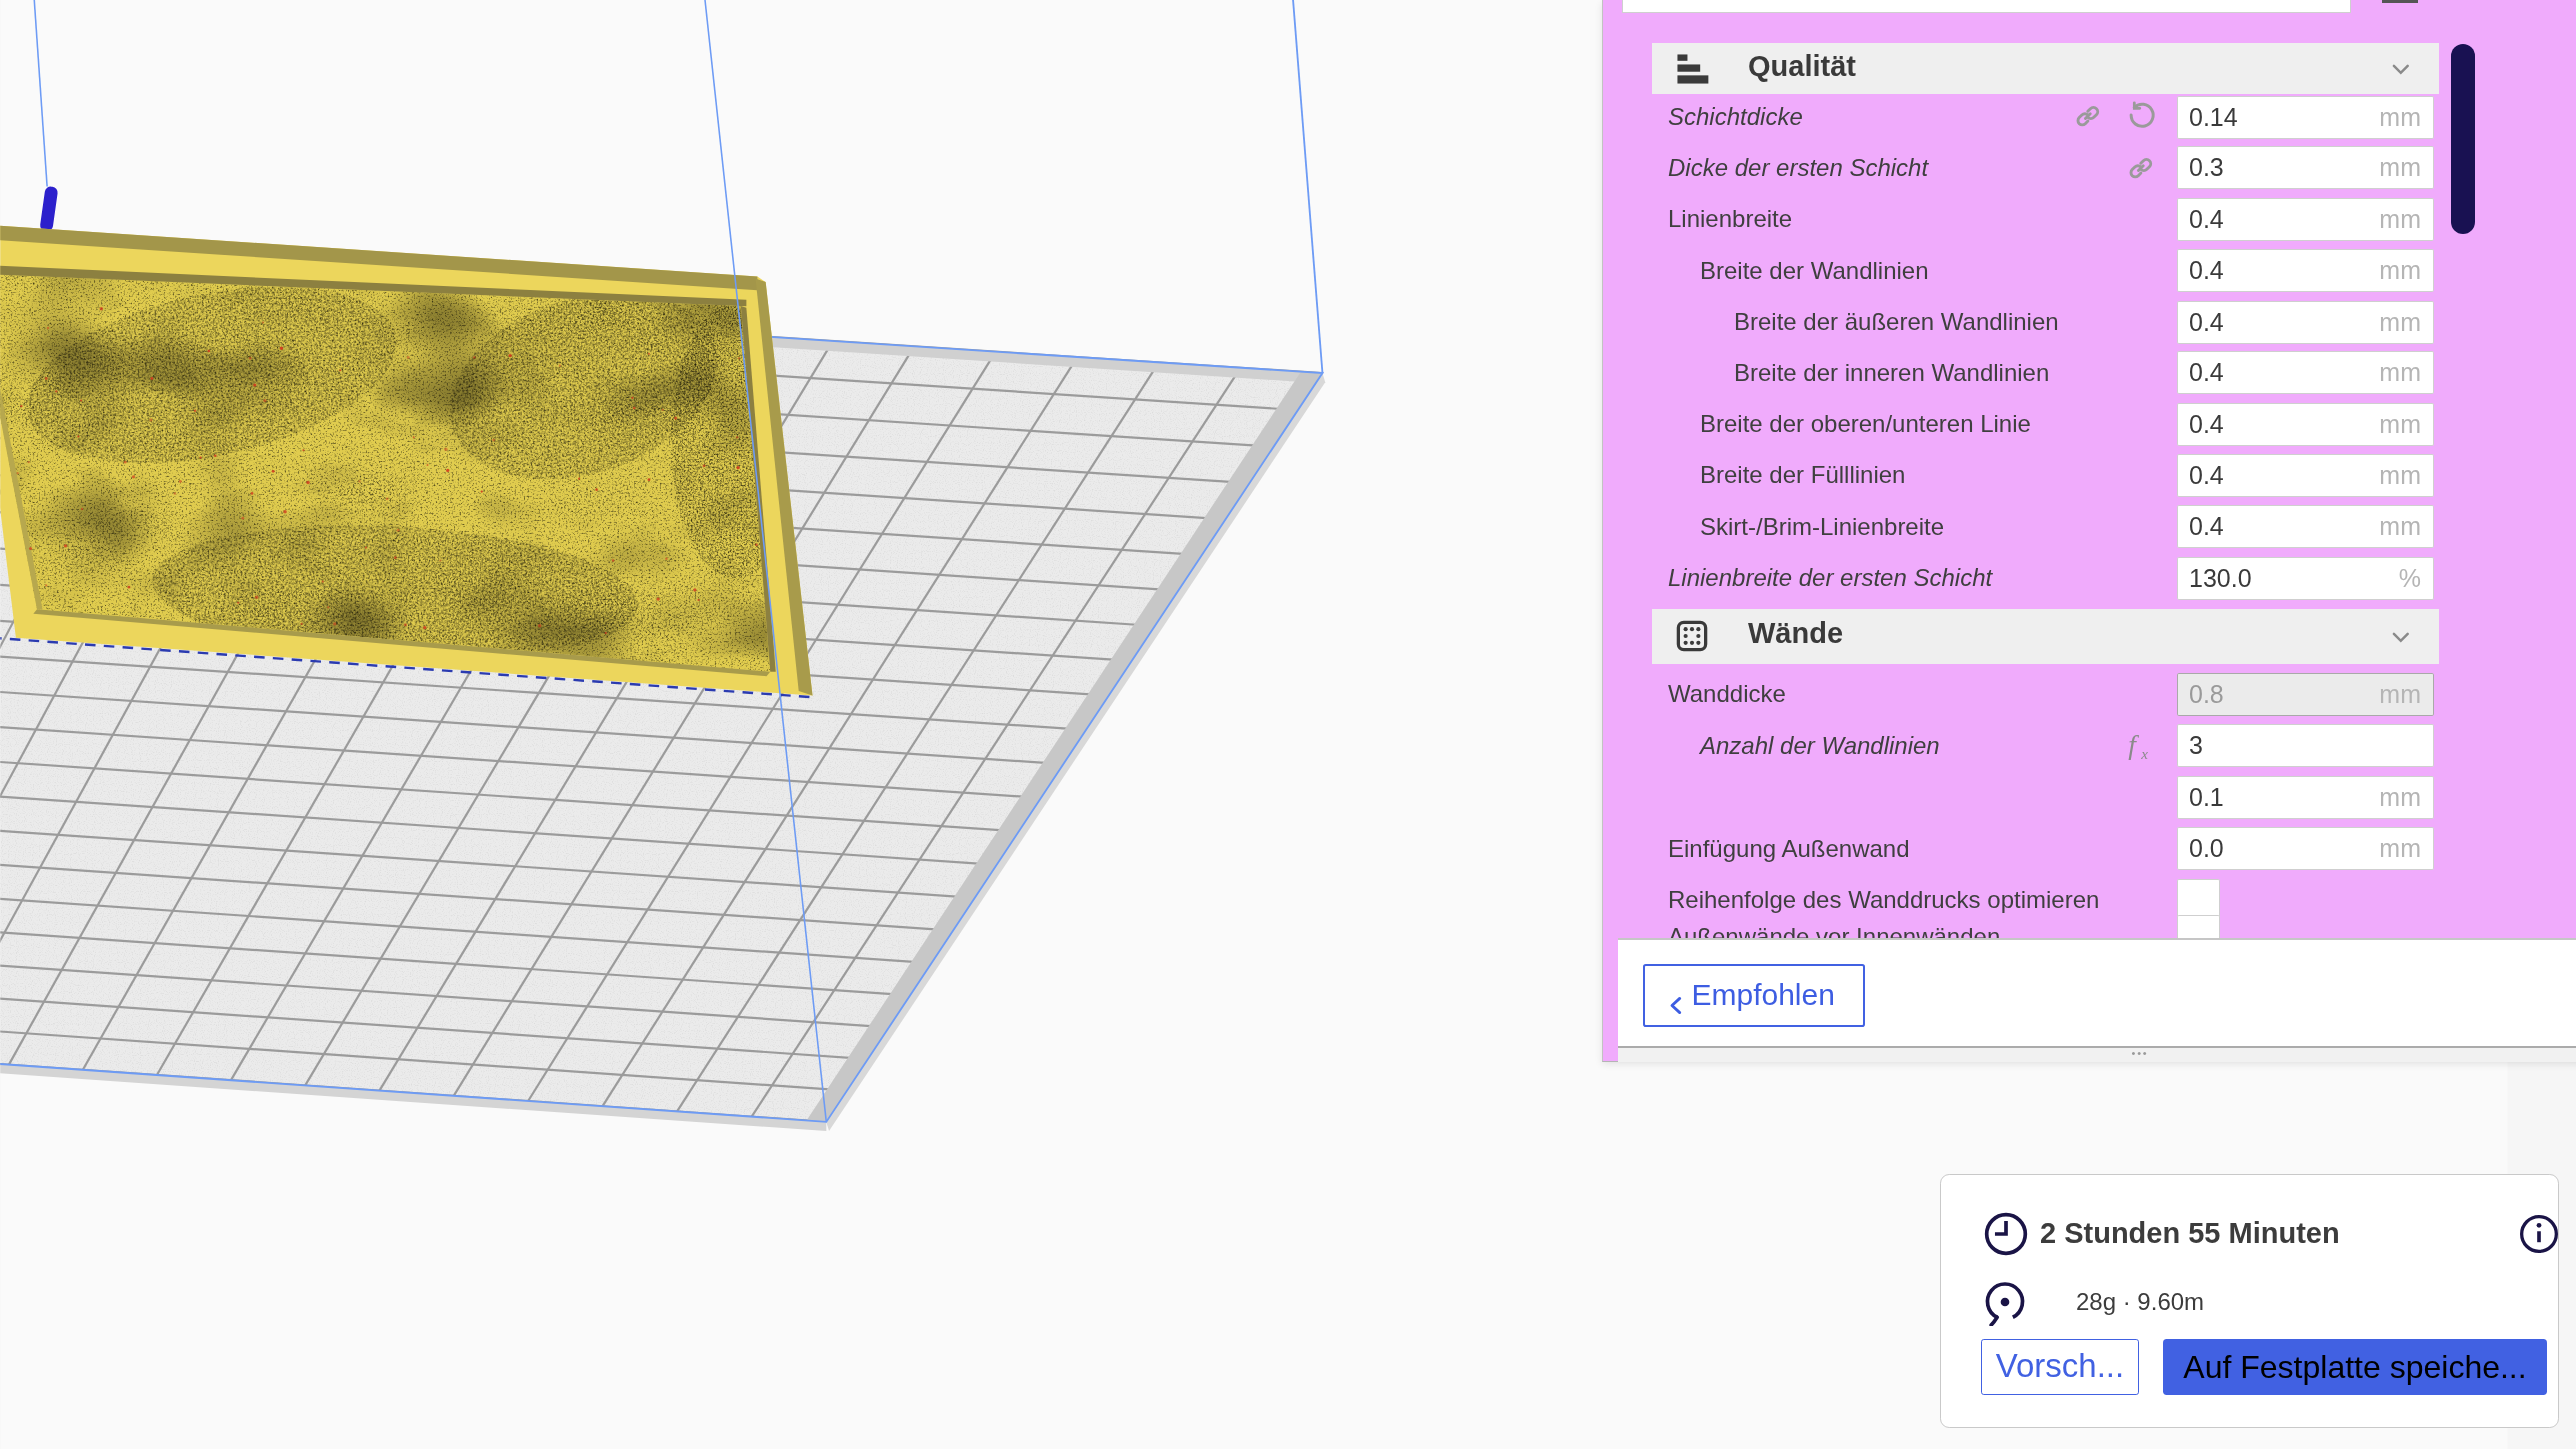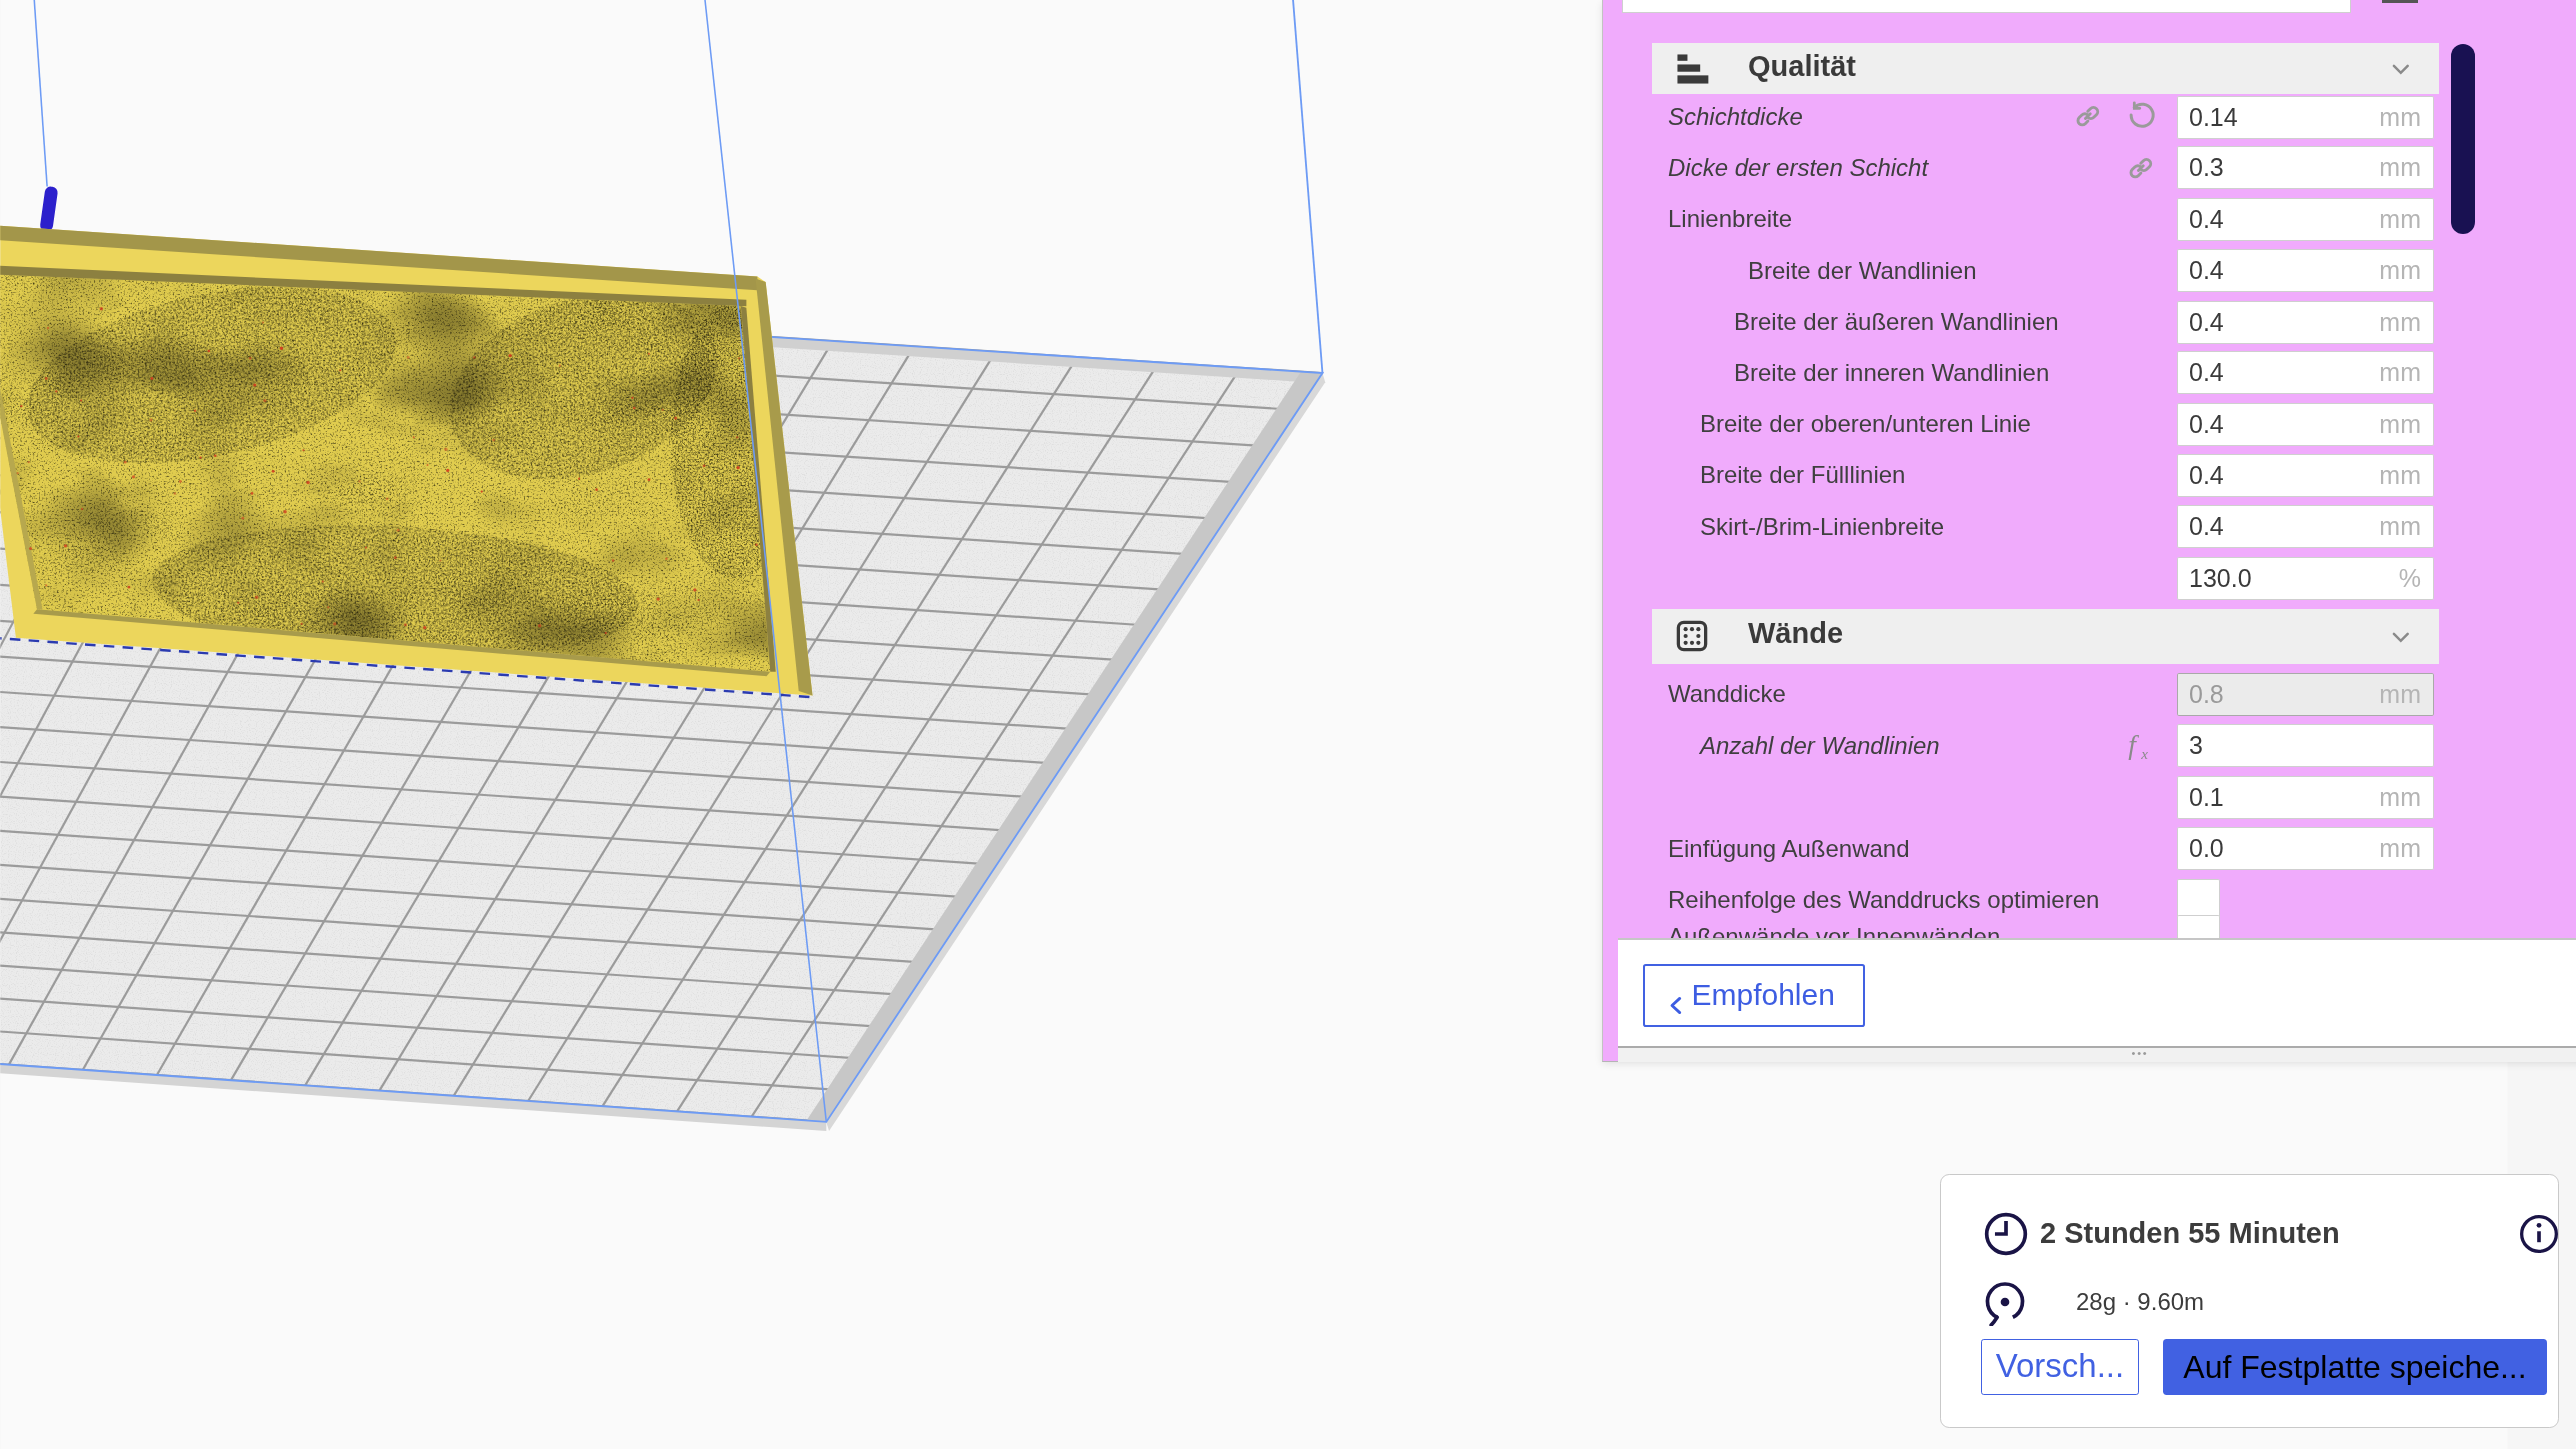--- a/index.html
+++ b/index.html
@@ -296,21 +296,21 @@
         </svg></div>
       <div class="box" style="top:146px">
         <span class="val">0.3</span>
         <span class="unit">mm</span>
       </div>
       <div class="lbl" style="left:65px;top:192px;">Linienbreite</div>
       <div class="box" style="top:198px">
         <span class="val">0.4</span>
         <span class="unit">mm</span>
       </div>
-      <div class="lbl" style="left:97px;top:244px;margin-left:48px;">Breite der Wandlinien</div>
+      <div class="lbl" style="left:97px;top:244px;">Breite der Wandlinien</div>
       <div class="box" style="top:249px">
         <span class="val">0.4</span>
         <span class="unit">mm</span>
       </div>
       <div class="lbl" style="left:131px;top:295px;">Breite der äußeren Wandlinien</div>
       <div class="box" style="top:301px">
         <span class="val">0.4</span>
         <span class="unit">mm</span>
       </div>
       <div class="lbl" style="left:131px;top:346px;">Breite der inneren Wandlinien</div>
@@ -326,20 +326,21 @@
       <div class="lbl" style="left:97px;top:448px;">Breite der Fülllinien</div>
       <div class="box" style="top:454px">
         <span class="val">0.4</span>
         <span class="unit">mm</span>
       </div>
       <div class="lbl" style="left:97px;top:500px;">Skirt-/Brim-Linienbreite</div>
       <div class="box" style="top:505px">
         <span class="val">0.4</span>
         <span class="unit">mm</span>
       </div>
+      <div class="lbl" style="left:65px;top:551px;font-style:italic;">Linienbreite der ersten Schicht</div>
       <div class="box" style="top:557px">
         <span class="val">130.0</span>
         <span class="unit">%</span>
       </div>
       <div class="lbl" style="left:65px;top:667px;">Wanddicke</div>
       <div class="box dis" style="top:673px">
         <span class="val">0.8</span>
         <span class="unit">mm</span>
       </div>
       <div class="lbl" style="left:97px;top:719px;font-style:italic;">Anzahl der Wandlinien</div>

